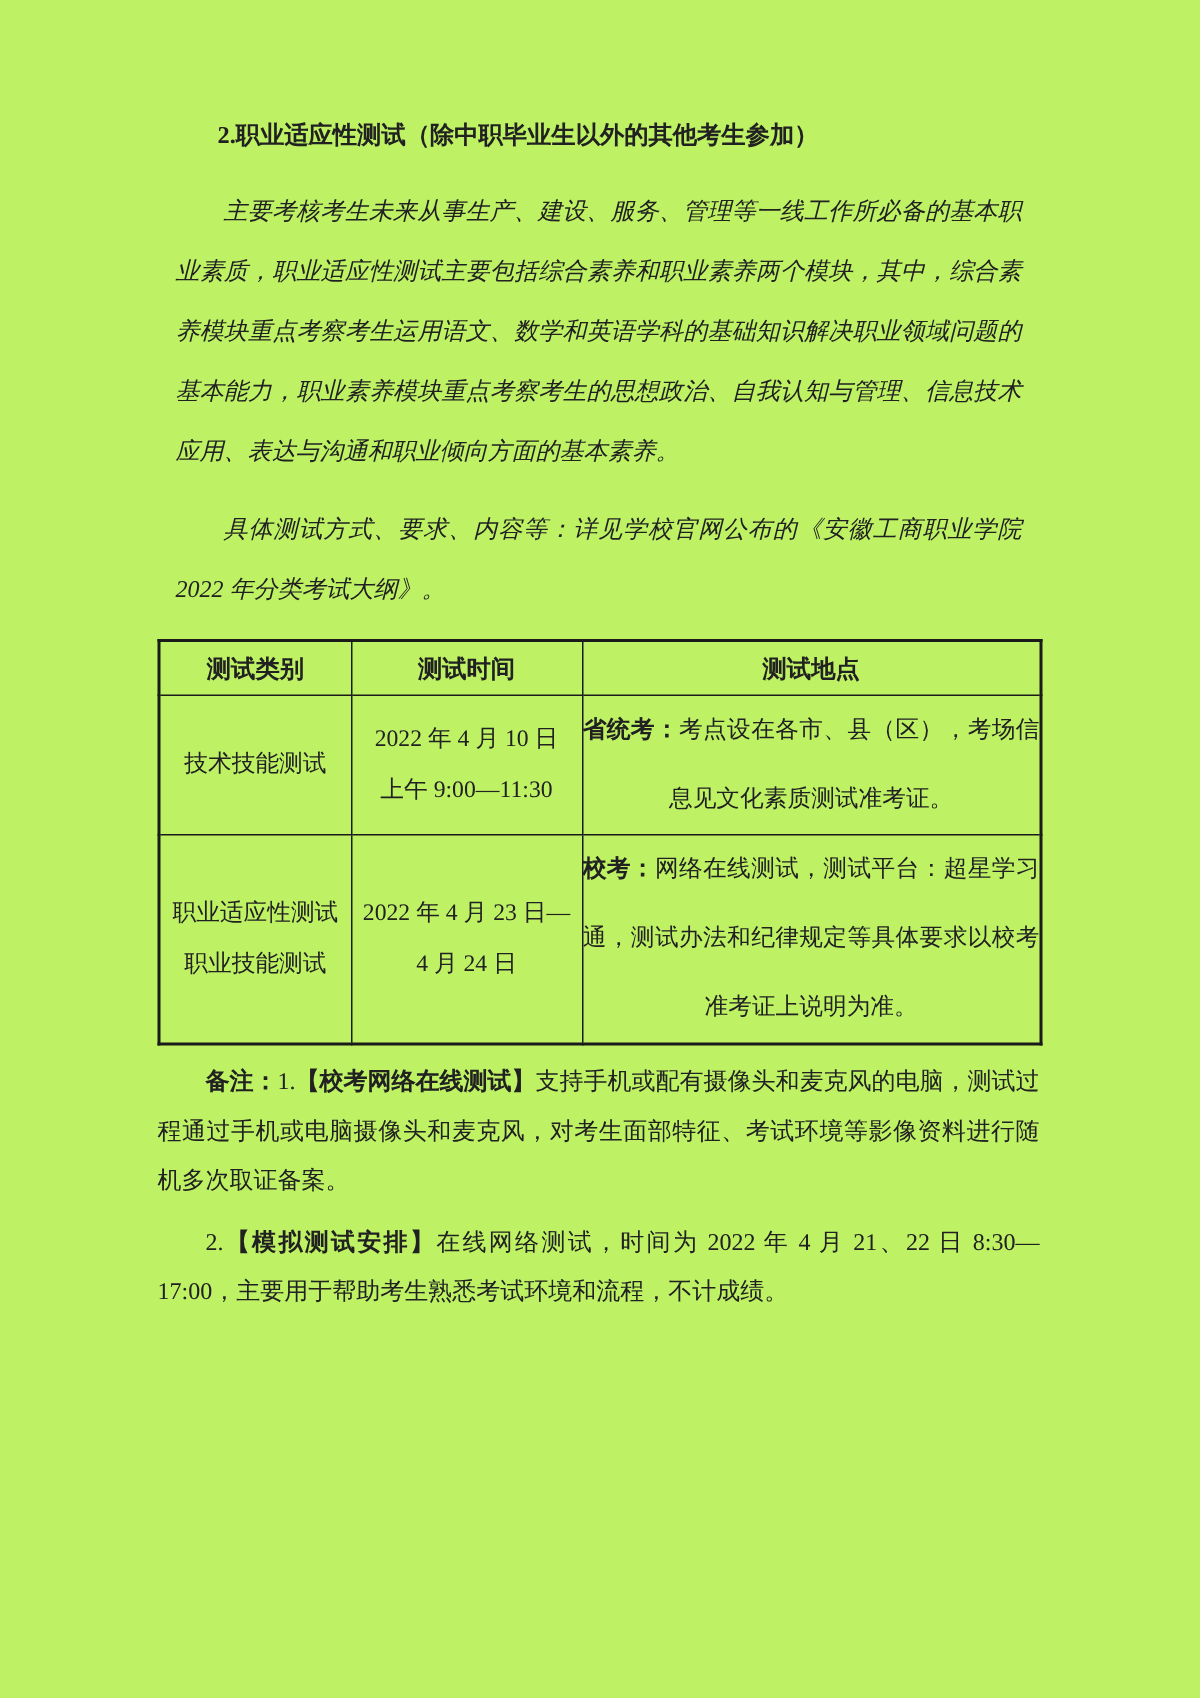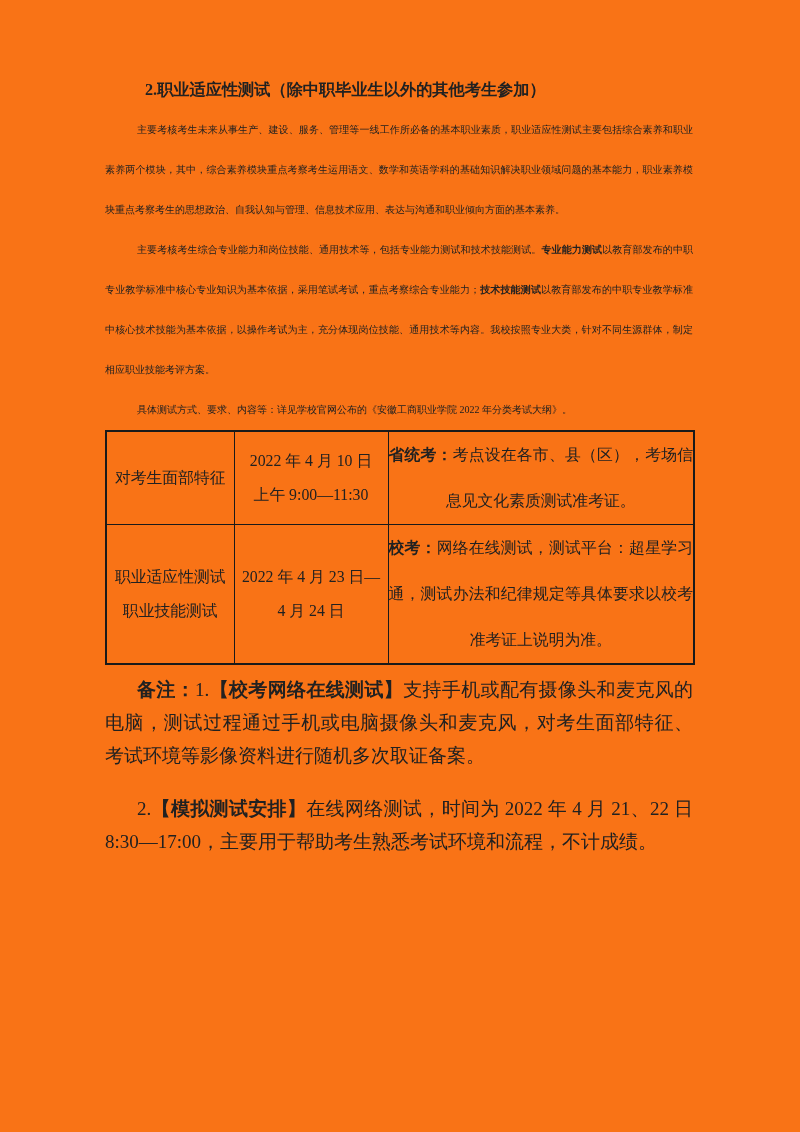--- a/index.html
+++ b/index.html
@@ -6,43 +6,44 @@
   body {
     width: 800px; height: 1132px;
     background: #ffffff;
     color: #212121;
     font-family: "Liberation Serif", "DejaVu Serif", serif;
     overflow: hidden;
   }
   .page {
     position: relative;
     width: 800px; height: 1132px;
-    background: #f97316;
+    background: #bef264;
   }
   .content {
     position: absolute;
     left: 105px; top: 70px;
     width: 588px;
   }
   .h-line {
     margin: 0;
     font-size: 16.2px;
     font-weight: bold;
     line-height: 40px;
     text-indent: 40px;
     white-space: nowrap;
   }
   .h-sec { text-indent: 20px; }
   .para {
-    margin: 0;
-    font-size: 10px;
+    margin: 12px;
+    font-size: 16px;
     line-height: 40px;
     text-align: justify;
     text-justify: inter-character;
     text-indent: 32px;
+    font-style: italic;
   }
   .b { font-weight: bold; }
   table.schedule {
     width: 100%;
     border-collapse: collapse;
     table-layout: fixed;
     border: 2.5px solid #1a1a1a;
     margin: 0;
   }
   table.schedule th, table.schedule td {
@@ -69,53 +70,57 @@
     text-align-last: center;
     text-justify: inter-character;
     line-height: 46px;
     padding: 4px 9px;
   }
   tr.row-1 td { height: 69px; }
   tr.row-2 td { height: 102px; }
   .notes { margin-top: 8px; }
   .note {
     margin: 0;
-    font-size: 19px;
+    font-size: 16px;
     line-height: 33px;
     text-align: justify;
     text-justify: inter-character;
     text-indent: 32px;
   }
-  .note + .note { margin-top: 20px; }
+  .note + .note { margin-top: 8px; }
 </style>
 </head>
 <body>
 
 <div class="page">
   <div class="content">
 
     <p class="h-line">2.职业适应性测试（除中职毕业生以外的其他考生参加）</p>
 
     <p class="para">主要考核考生未来从事生产、建设、服务、管理等一线工作所必备的基本职业素质，职业适应性测试主要包括综合素养和职业素养两个模块，其中，综合素养模块重点考察考生运用语文、数学和英语学科的基础知识解决职业领域问题的基本能力，职业素养模块重点考察考生的思想政治、自我认知与管理、信息技术应用、表达与沟通和职业倾向方面的基本素养。</p>
 
 
-    <p class="para"><span>主要考核考生综合专业能力和岗位技能、通用技术等，包括专业能力测试和技术技能测试。</span><span class="b">专业能力测试</span><span>以教育部发布的中职专业教学标准中核心专业知识为基本依据，采用笔试考试，重点考察综合专业能力；</span><span class="b">技术技能测试</span><span>以教育部发布的中职专业教学标准中核心技术技能为基本依据，以操作考试为主，充分体现岗位技能、通用技术等内容。我校按照专业大类，针对不同生源群体，制定相应职业技能考评方案。</span></p>
 
     <p class="para">具体测试方式、要求、内容等：详见学校官网公布的《安徽工商职业学院 2022 年分类考试大纲》。</p>
 
 
     <table class="schedule">
       <colgroup>
         <col style="width:128px">
         <col style="width:154px">
         <col style="width:306px">
       </colgroup>
       <tbody>
+          <tr>
+        <th>测试类别</th>
+        <th>测试时间</th>
+        <th>测试地点</th>
+      </tr>
       <tr class="row-1">
-        <td class="cell-center">对考生面部特征</td>
+        <td class="cell-center">技术技能测试</td>
         <td class="cell-center">2022 年 4 月 10 日
 上午 9:00—11:30</td>
         <td class="cell-loc"><span class="b">省统考：</span><span>考点设在各市、县（区），考场信息见文化素质测试准考证。</span></td>
       </tr>
       <tr class="row-2">
         <td class="cell-center">职业适应性测试
 职业技能测试</td>
         <td class="cell-center">2022 年 4 月 23 日—
 4 月 24 日</td>
         <td class="cell-loc"><span class="b">校考：</span><span>网络在线测试，测试平台：超星学习通，测试办法和纪律规定等具体要求以校考准考证上说明为准。</span></td>

